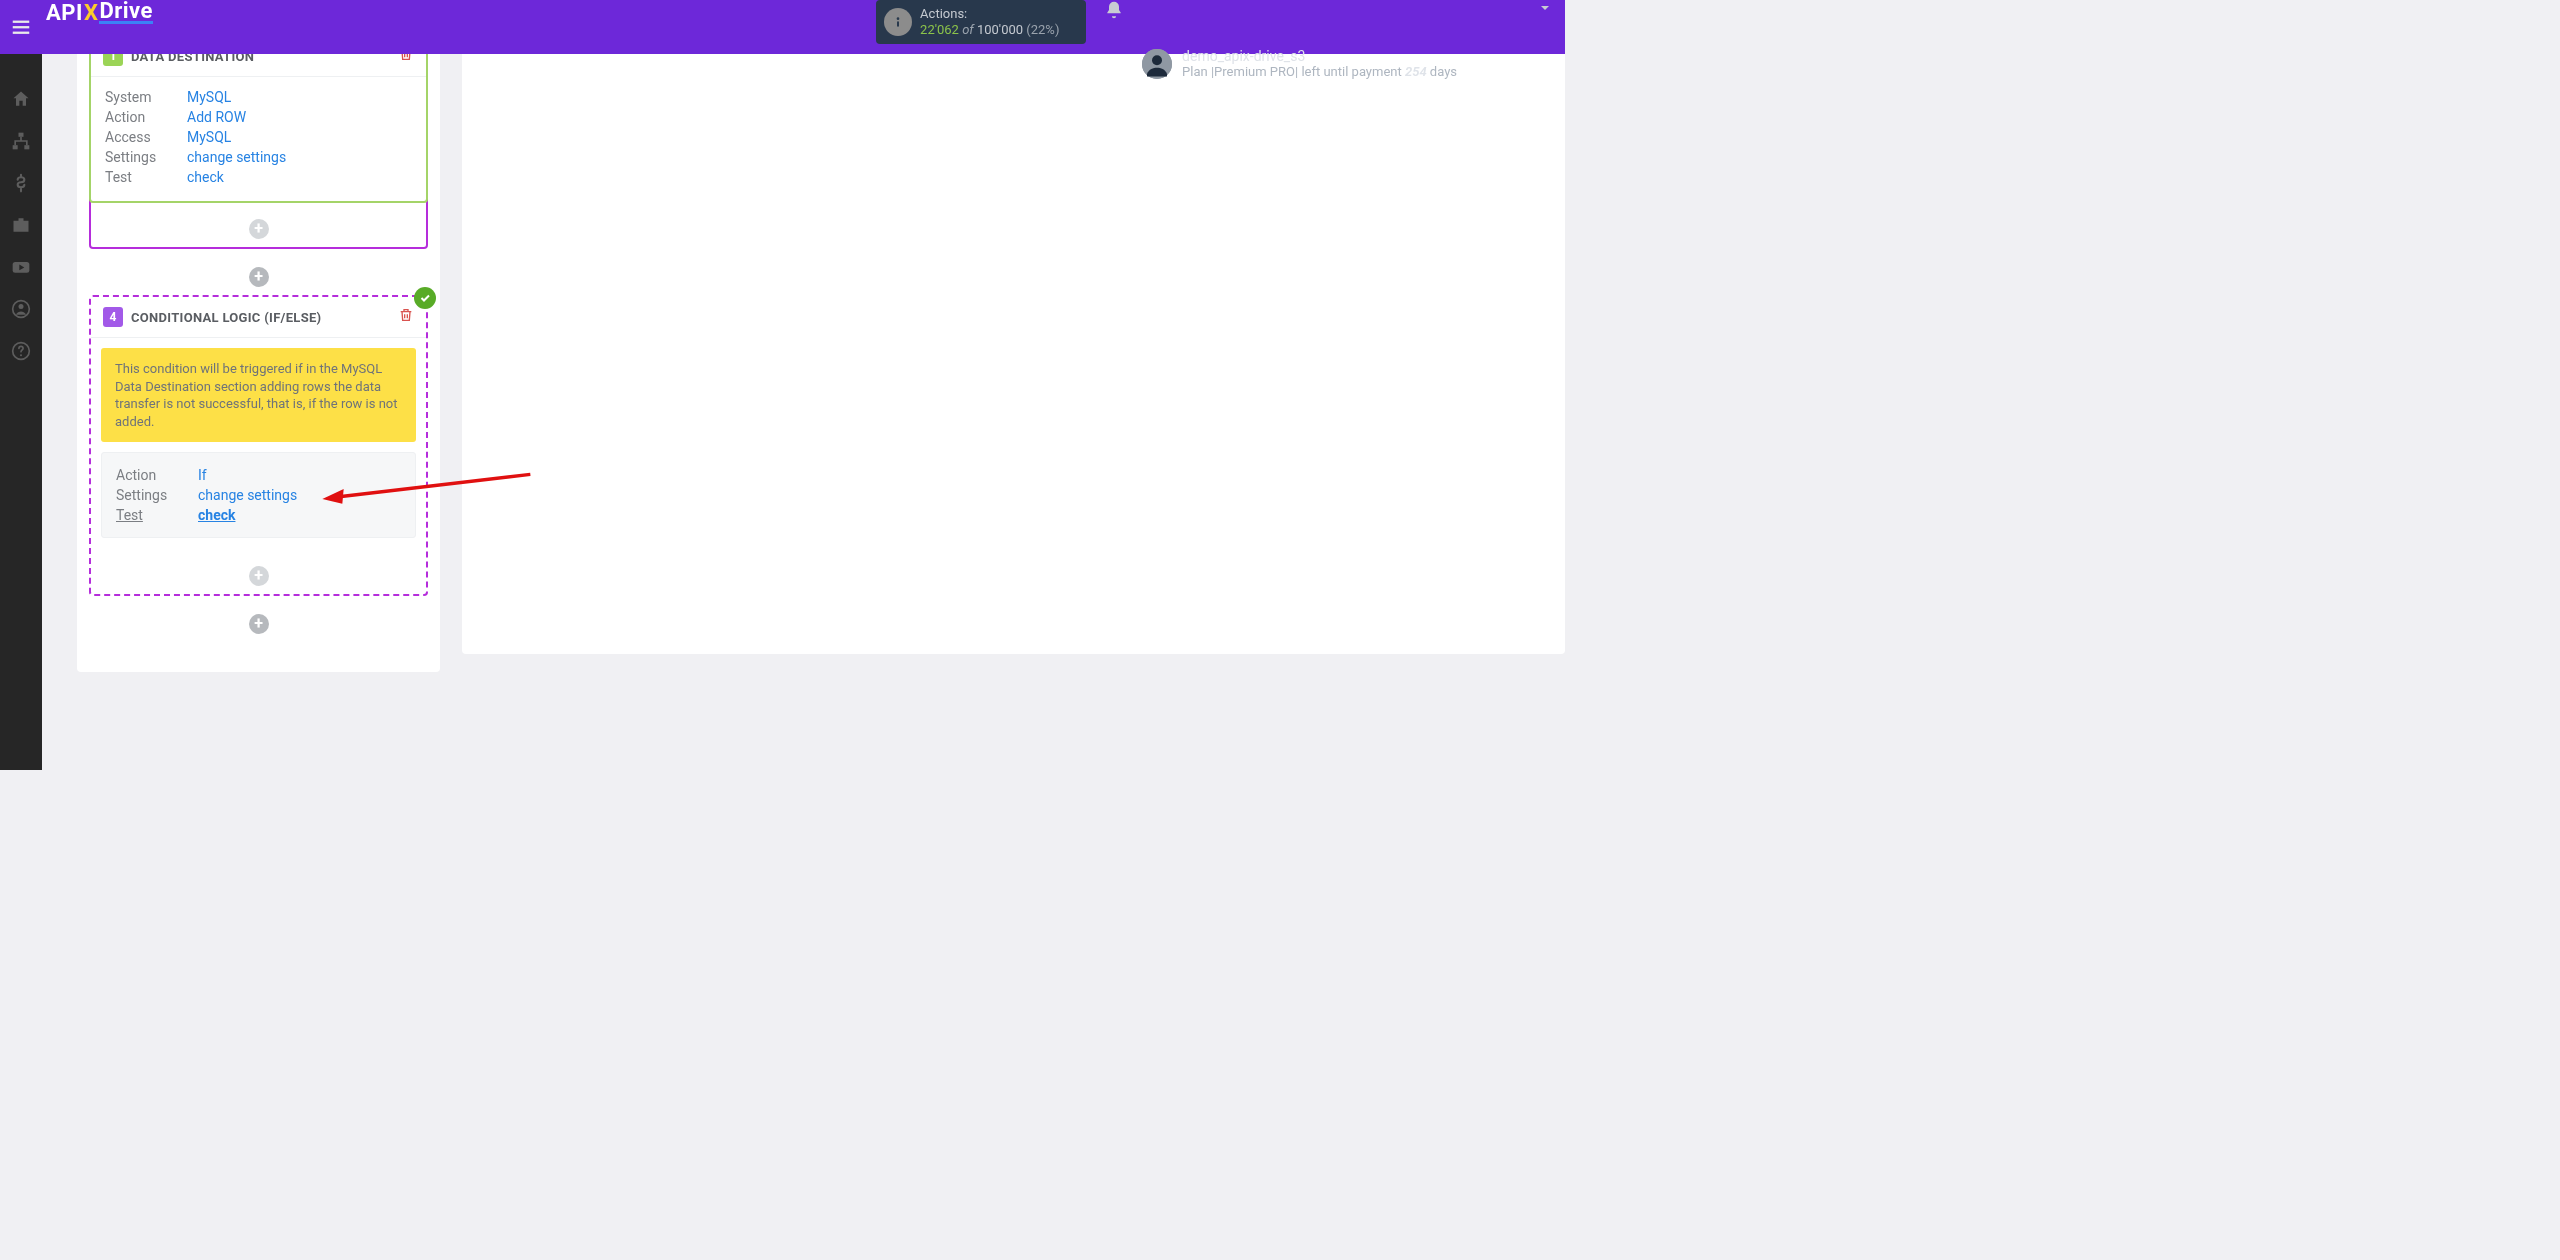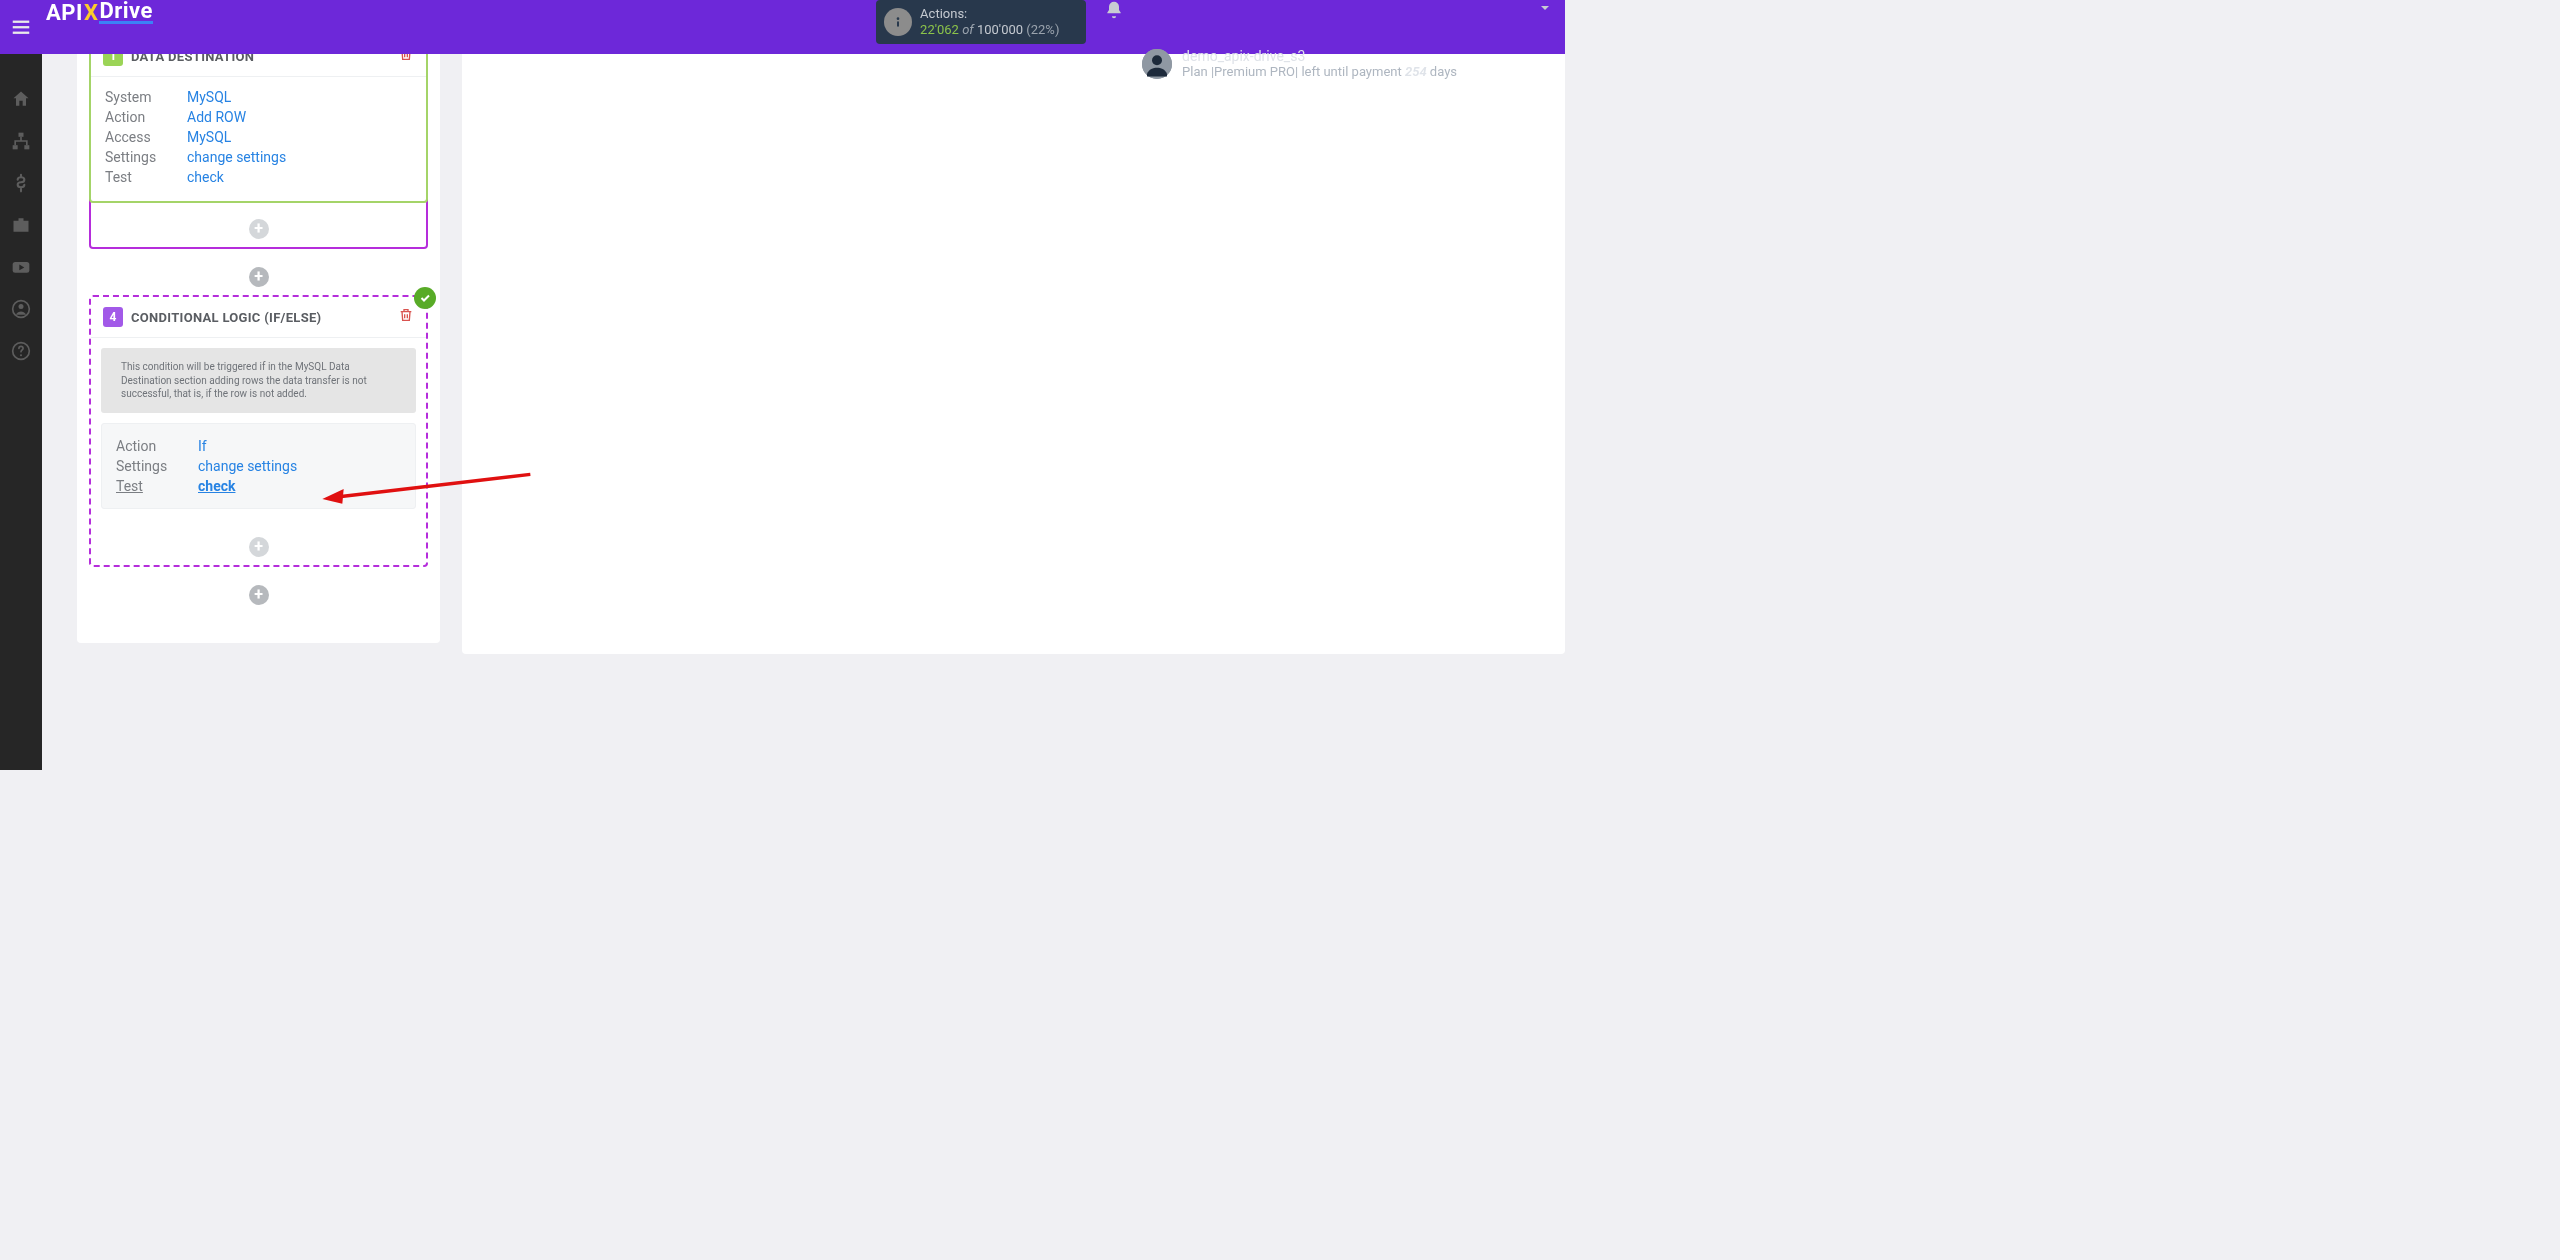--- a/index.html
+++ b/index.html
@@ -209,25 +209,25 @@
   top: -10px; right: -10px;
   width: 22px; height: 22px;
   border-radius: 50%;
   background: #58ab27;
   display: flex; align-items: center; justify-content: center;
   color: #fff;
 }
 .check-badge svg { width: 12px; height: 12px; }
 
 .info-box {
-  background: #e5e5e5;
+  background: #fde047;
   margin: 10px 10px 10px 10px;
-  padding: 12px 20px;
+  padding: 12px 14px;
   border-radius: 3px;
-  font-size: 10px;
+  font-size: 13px;
   color: #6f7379;
   line-height: 1.35;
 }
 
 .sub-body {
   background: #f6f7f8;
   border: 1px solid #eef0f2;
   margin: 0 10px 10px 10px;
   padding: 12px 14px;
   border-radius: 3px;

